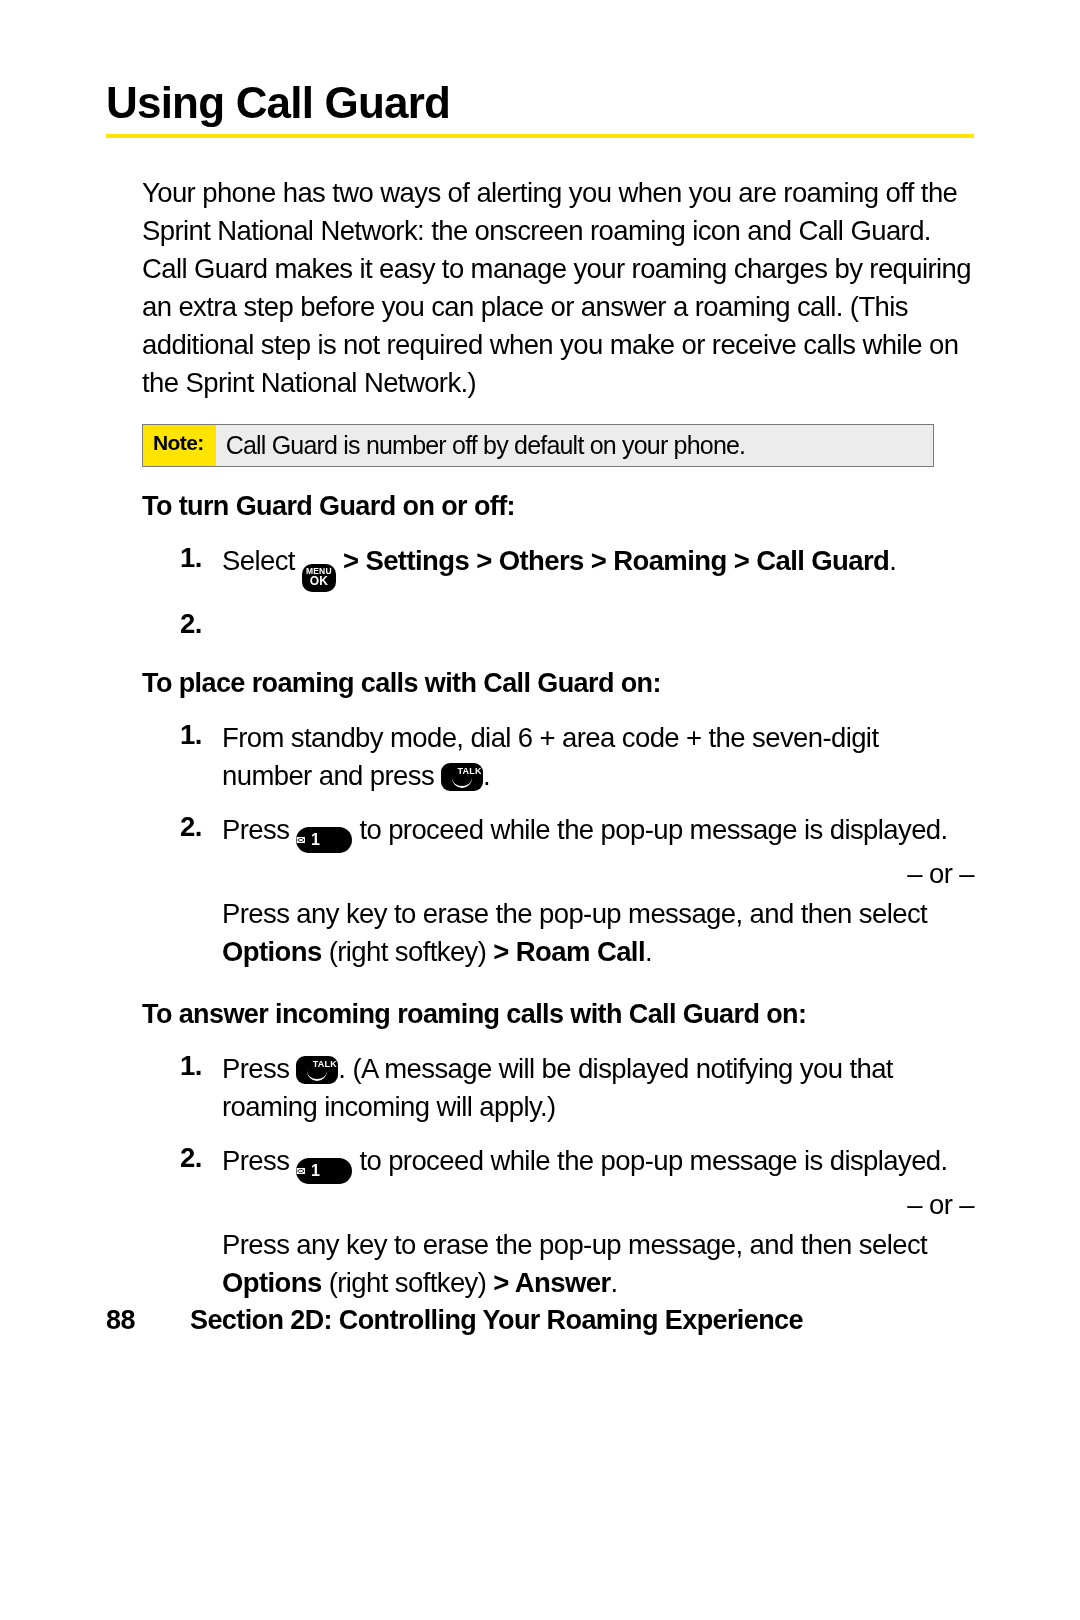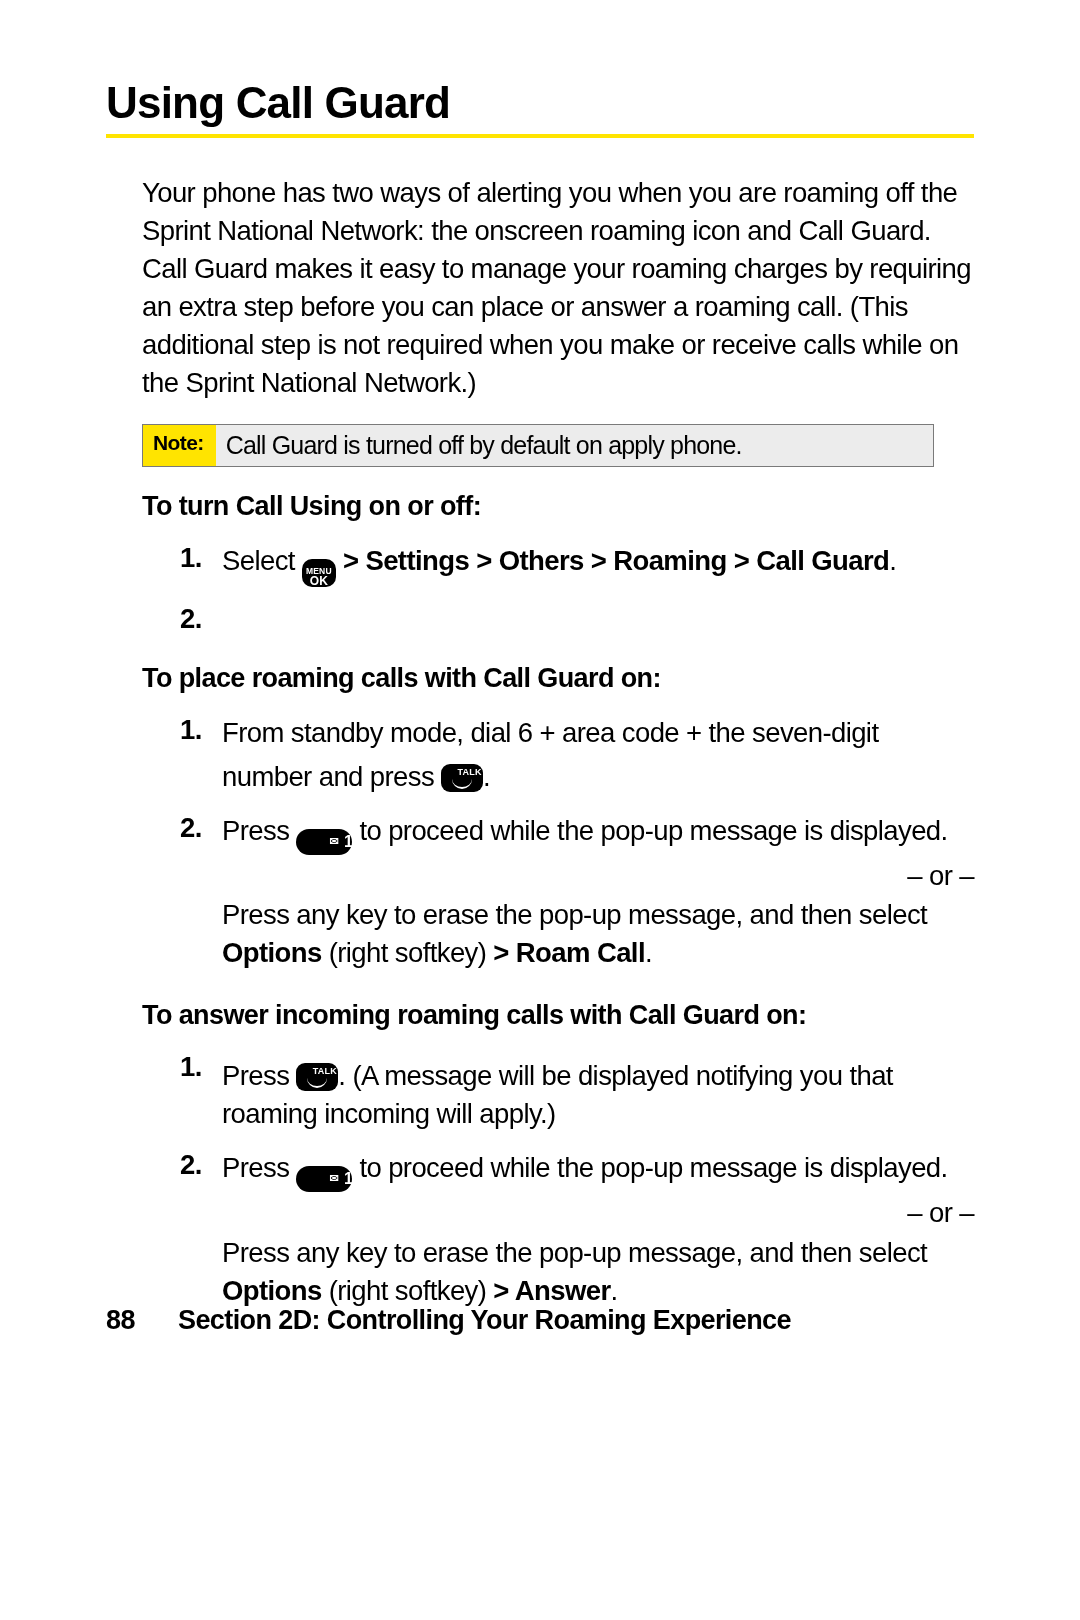--- a/index.html
+++ b/index.html
@@ -94,26 +94,25 @@
   .step-body .b { font-weight: 700; }
   .or-line {
     display: block;
     margin: 2px 0;
     text-align: right;
   }
   
   .key {
     display: inline-flex;
     align-items: center;
-    justify-content: flex-end;
+    justify-content: flex-start;
     vertical-align: -4px;
     color: #ffffff;
     font-weight: 700;
     box-sizing: border-box;
-    margin-top: 12px;
   }
   .key-menu {
     width: 34px;
     height: 28px;
     background: #000;
     border-radius: 10px;
     flex-direction: column;
     font-size: 8.5px;
     line-height: 1;
     letter-spacing: 0.2px;
@@ -166,43 +165,43 @@
     font-size: 16px;
     font-weight: 700;
     line-height: 1;
   }
   .footer {
     position: absolute;
     bottom: 60px;
     left: 106px;
     display: flex;
     align-items: baseline;
-    gap: 32px;
+    gap: 44px;
     font-size: 27px;
     font-weight: 700;
     letter-spacing: -0.6px;
   }
   .footer .pg { min-width: 40px; }
 </style>
 </head>
 <body>
 
 <div class="page">
 
   <h1 class="section-title">Using Call Guard</h1>
   <div class="yellow-rule"></div>
 
   <p class="body-text">Your phone has two ways of alerting you when you are roaming off the Sprint National Network: the onscreen roaming icon and Call Guard. Call Guard makes it easy to manage your roaming charges by requiring an extra step before you can place or answer a roaming call. (This additional step is not required when you make or receive calls while on the Sprint National Network.)</p>
 
   <div class="note-box">
     <div class="note-label">Note:</div>
-    <div class="note-body">Call Guard is turned off by default on apply phone.</div>
+    <div class="note-body">Call Guard is number off by default on your phone.</div>
   </div>
 
-  <div class="subhead">To turn Call Using on or off:</div>
+  <div class="subhead">To turn Guard Guard on or off:</div>
   <ol class="steps">
     <li>
       <span class="step-num">1.</span>
       <span class="step-body">
         <span>Select </span><span class="key key-menu">
           <span>MENU</span>
           <span class="line2">OK</span>
         </span><span class="b"> &gt; Settings &gt; Others &gt; Roaming &gt; Call Guard</span><span>.</span>
       </span>
     </li>

